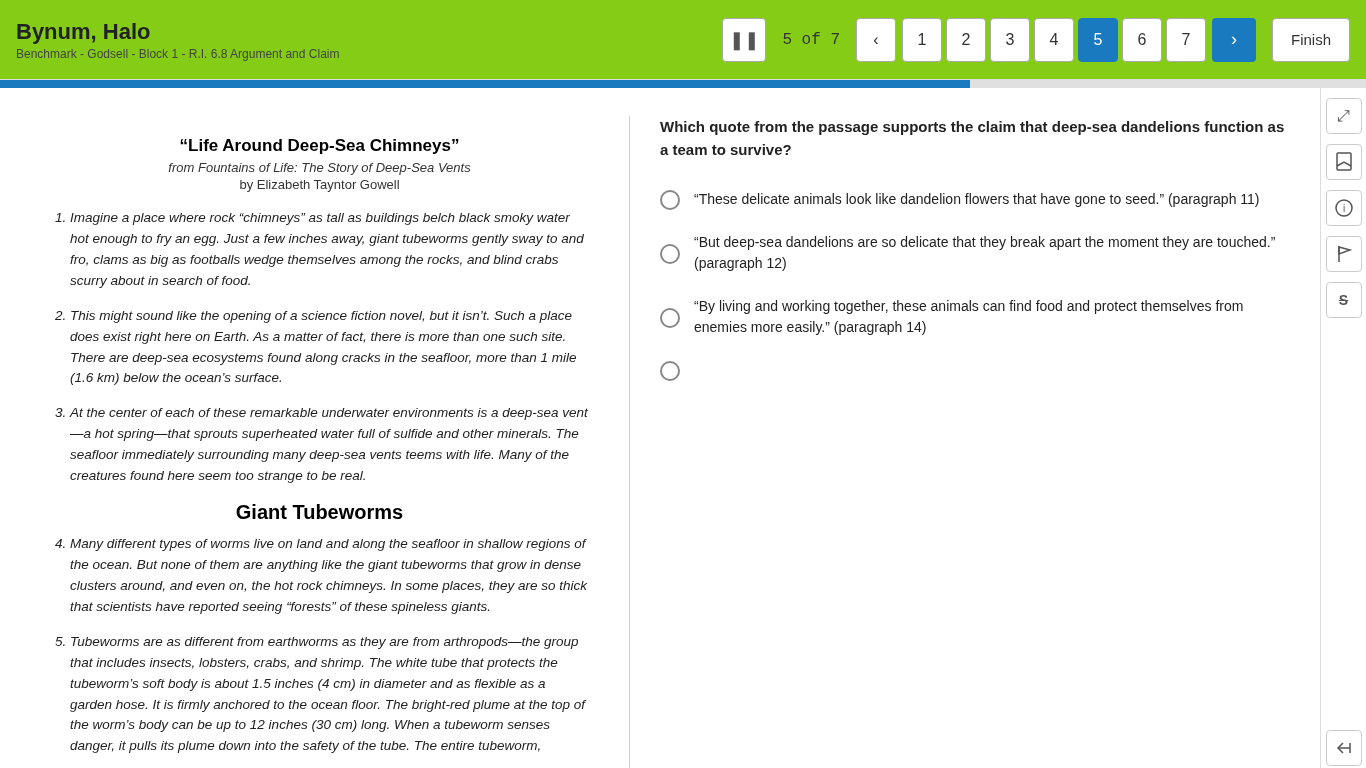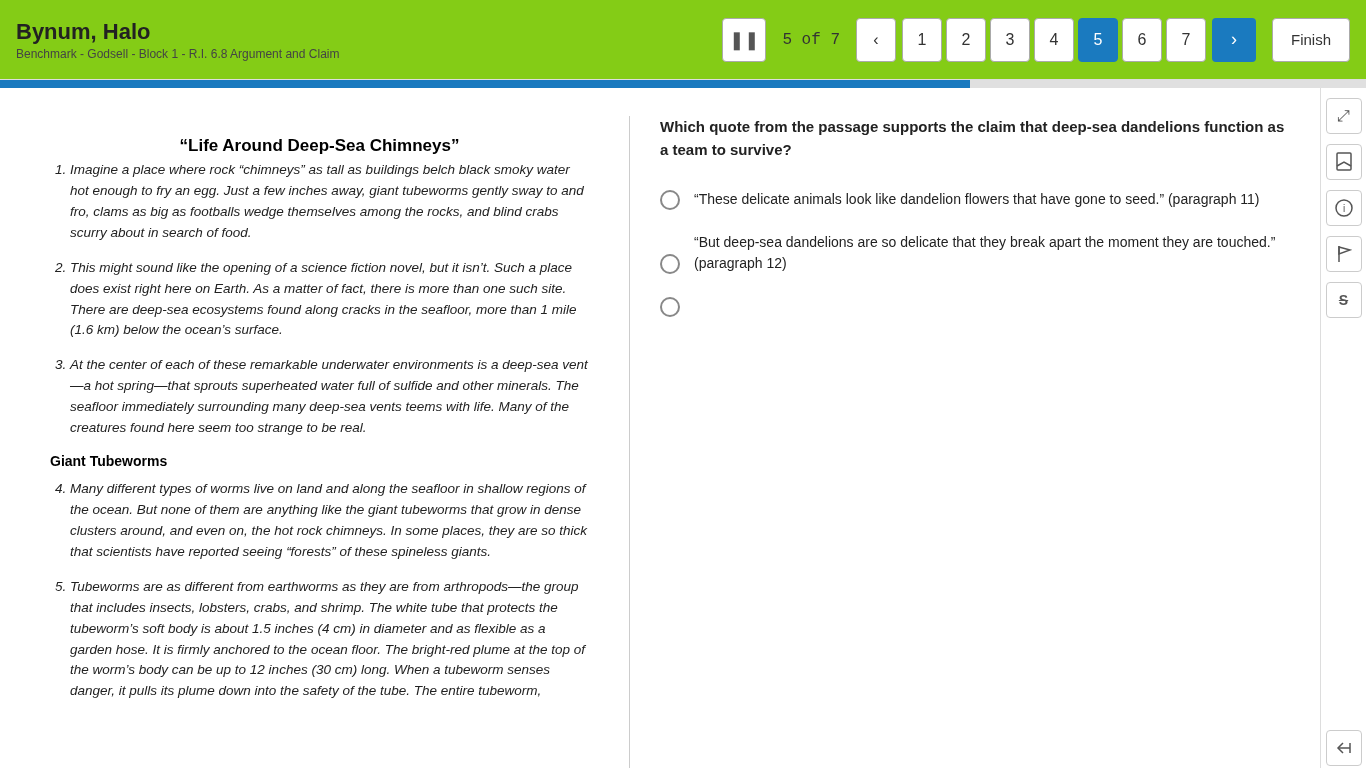--- a/index.html
+++ b/index.html
@@ -164,40 +164,41 @@
     }
     .passage-body li {
       margin-bottom: 14px;
       font-size: 13.5px;
       line-height: 1.55;
       color: #222;
       font-style: italic;
     }
     .section-heading {
       font-weight: bold;
-      font-size: 14px;
+      font-size: 20px;
       margin: 10px 0 10px 0;
+      text-align: center;
     }
 
     
     .question-panel {
       flex: 1;
       padding: 28px 30px 20px 30px;
       overflow-y: auto;
     }
     .question-text {
       font-size: 15px;
       font-weight: bold;
       color: #222;
       line-height: 1.5;
       margin-bottom: 28px;
     }
     .answer-option {
       display: flex;
-      align-items: flex-end;
+      align-items: center;
       margin-bottom: 22px;
       cursor: pointer;
     }
     .radio-circle {
       width: 20px;
       height: 20px;
       border-radius: 50%;
       border: 2px solid #888;
       margin-right: 14px;
       flex-shrink: 0;
@@ -279,20 +280,25 @@
 </div>
 
 <div class="progress-bar-outer">
   <div class="progress-bar-inner"></div>
 </div>
 
 <div class="main">
 
   <div class="passage-panel">
     <div class="passage-title">“Life Around Deep-Sea Chimneys”</div>
+    <div class="passage-from">
+      <span>from</span>
+      <em>Fountains of Life: The Story of Deep-Sea Vents</em>
+    </div>
+    <div class="passage-author">by Elizabeth Tayntor Gowell</div>
     <div class="passage-body">
       <ol>
         <li>Imagine a place where rock “chimneys” as tall as buildings belch black smoky water hot enough to fry an egg. Just a few inches away, giant tubeworms gently sway to and fro, clams as big as footballs wedge themselves among the rocks, and blind crabs scurry about in search of food.</li>
         <li>This might sound like the opening of a science fiction novel, but it isn’t. Such a place does exist right here on Earth. As a matter of fact, there is more than one such site. There are deep-sea ecosystems found along cracks in the seafloor, more than 1 mile (1.6 km) below the ocean’s surface.</li>
         <li>At the center of each of these remarkable underwater environments is a deep-sea vent—a hot spring—that sprouts superheated water full of sulfide and other minerals. The seafloor immediately surrounding many deep-sea vents teems with life. Many of the creatures found here seem too strange to be real.</li>
       </ol>
       <div class="section-heading">Giant Tubeworms</div>
       <ol start="4">
         <li>Many different types of worms live on land and along the seafloor in shallow regions of the ocean. But none of them are anything like the giant tubeworms that grow in dense clusters around, and even on, the hot rock chimneys. In some places, they are so thick that scientists have reported seeing “forests” of these spineless giants.</li>
         <li>Tubeworms are as different from earthworms as they are from arthropods—the group that includes insects, lobsters, crabs, and shrimp. The white tube that protects the tubeworm’s soft body is about 1.5 inches (4 cm) in diameter and as flexible as a garden hose. It is firmly anchored to the ocean floor. The bright-red plume at the top of the worm’s body can be up to 12 inches (30 cm) long. When a tubeworm senses danger, it pulls its plume down into the safety of the tube. The entire tubeworm,</li>
@@ -306,20 +312,24 @@
     <div class="answer-option">
       <div class="radio-circle"></div>
       <span class="answer-text">“These delicate animals look like dandelion flowers that have gone to seed.” (paragraph 11)</span>
     </div>
 
     <div class="answer-option">
       <div class="radio-circle"></div>
       <span class="answer-text">“But deep-sea dandelions are so delicate that they break apart the moment they are touched.” (paragraph 12)</span>
     </div>
 
+    <div class="answer-option">
+      <div class="radio-circle"></div>
+      <span class="answer-text">“By living and working together, these animals can find food and protect themselves from enemies more easily.” (paragraph 14)</span>
+    </div>
 
     <div class="answer-option">
       <div class="radio-circle"></div>
     </div>
   </div>
 
   <div class="right-toolbar">
     <button class="toolbar-btn">⤢</button>
     <button class="toolbar-btn">
       <svg width="18" height="20" viewBox="0 0 18 20" fill="none" xmlns="http://www.w3.org/2000/svg">

